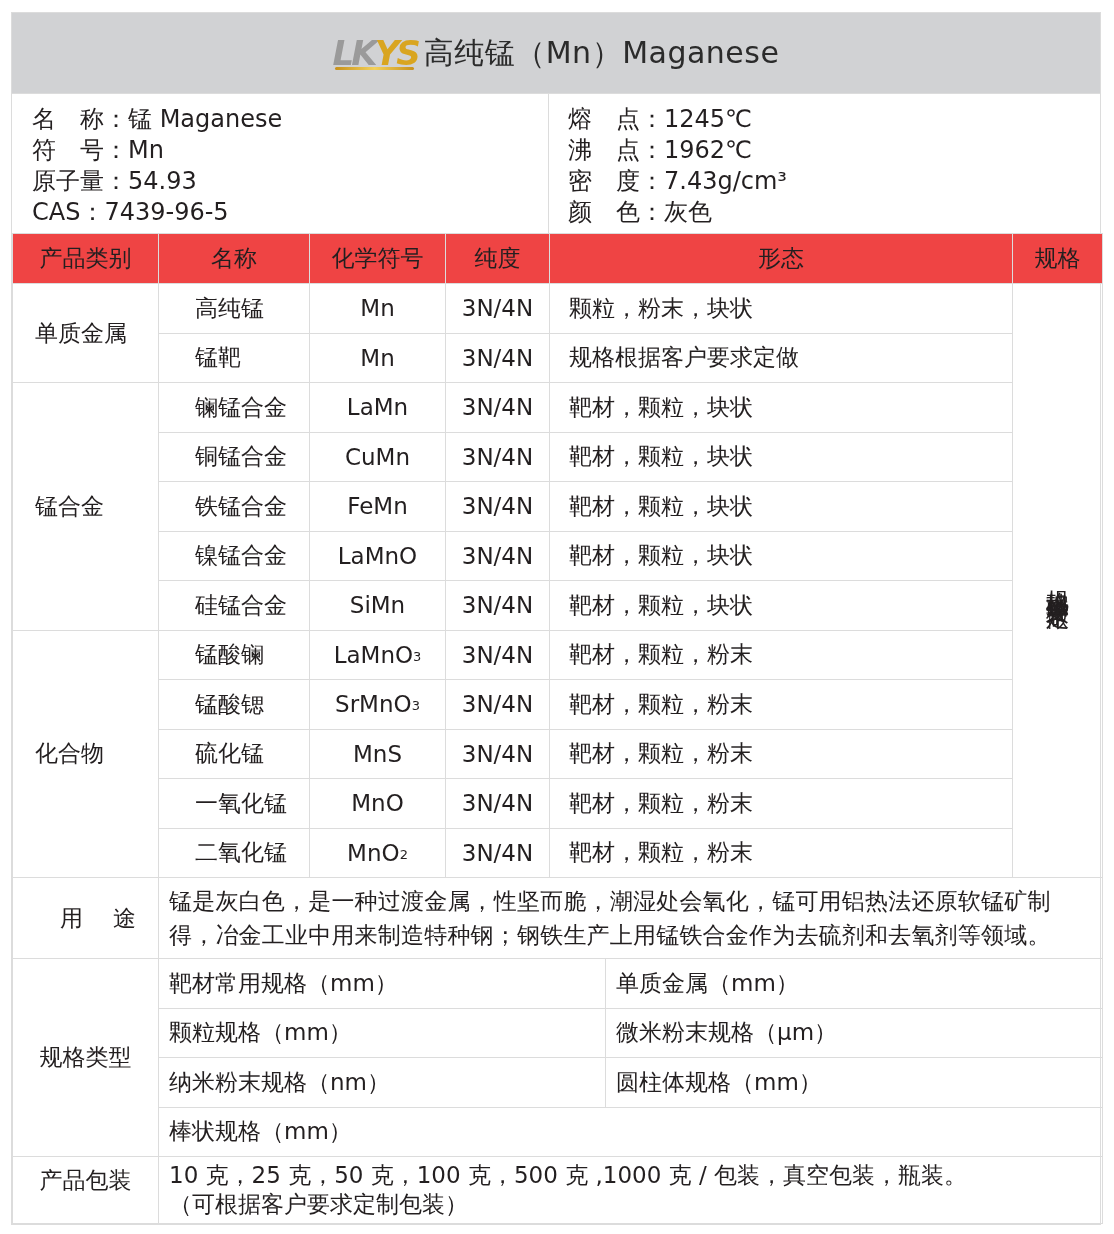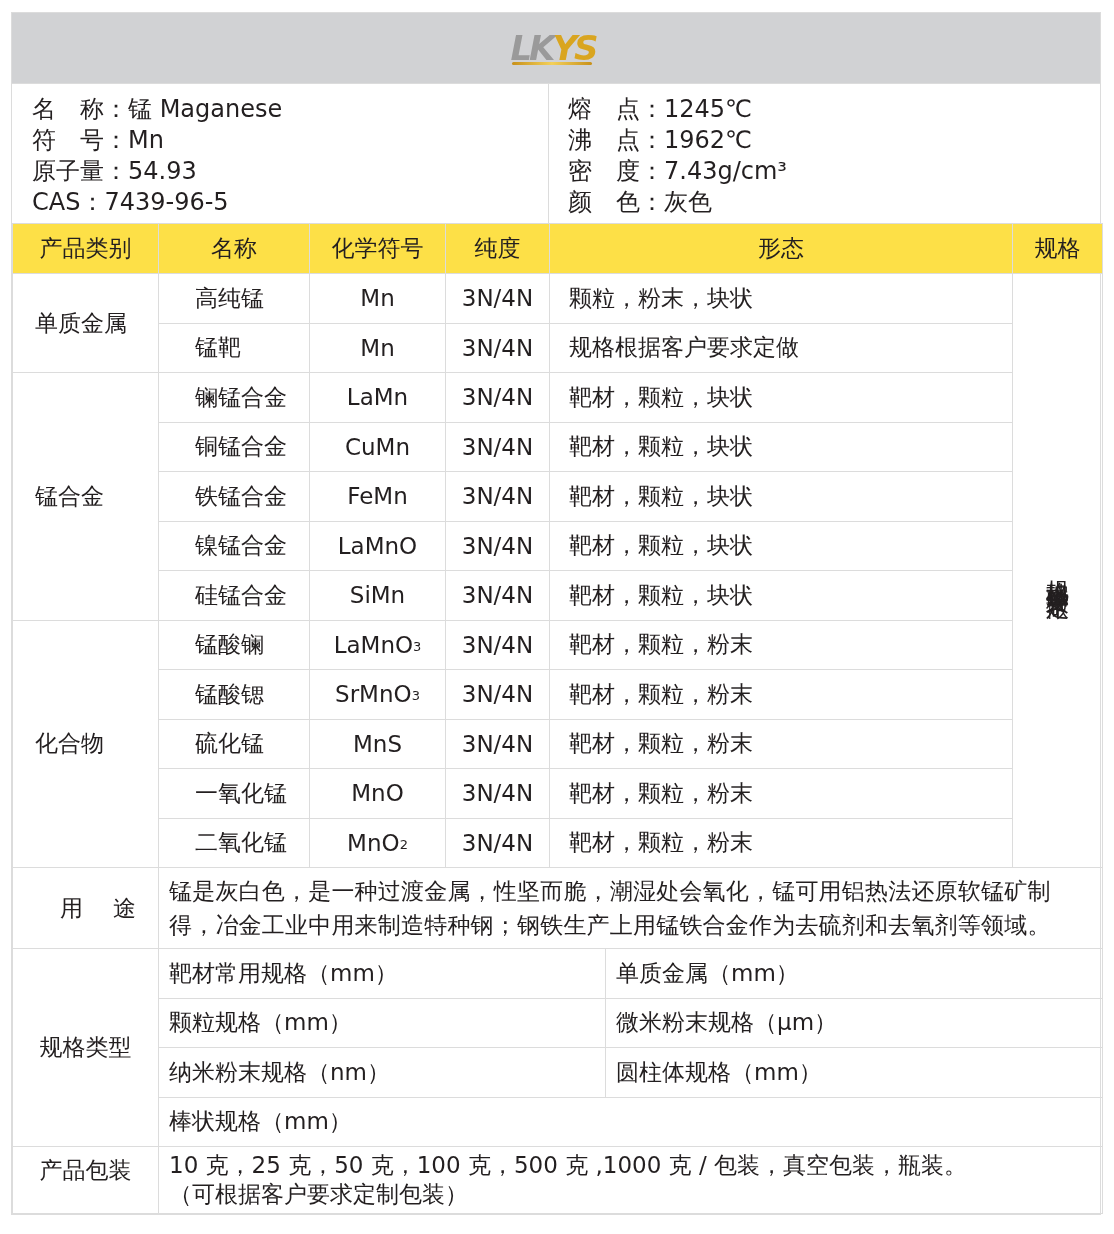--- a/index.html
+++ b/index.html
@@ -10,21 +10,21 @@
     position: relative;
   }
   .sheet {
     position: absolute;
     left: 11px; top: 12px;
     width: 1090px;
     border: 1px solid #dcdcdc;
     background: #fff;
   }
   .title-bar {
-    height: 70px;
+    height: 80px;
     background: #d1d2d4;
     display: flex; align-items: center; justify-content: center;
     font-size: 30px; color: #2b2b2b;
     letter-spacing: 0.5px;
   }
   .logo {
     display: inline-block;
     font-family: "DejaVu Sans", sans-serif;
     font-weight: bold; font-style: italic;
     font-size: 34px;
@@ -61,21 +61,21 @@
     table-layout: fixed;
   }
   table.grid td, table.grid th {
     border: 1px solid #dcdcdc;
     font-size: 23px;
     font-weight: normal;
     height: 49.5px;
     vertical-align: middle;
   }
   table.grid tr.head th {
-    background: #fde047;
+    background: #ef4444;
     height: 50px;
     text-align: center;
   }
   table.grid td.cat {
     font-size: 23px;
     padding-left: 22px;
     text-align: left;
   }
   table.grid td.name { padding-left: 36px; text-align: left; }
   table.grid td.sym { text-align: center; }
@@ -105,20 +105,21 @@
   .pack-text { font-size: 22px; line-height: 29px; padding: 4px 10px; }
   .pack-label { text-align: center; }
 </style>
 </head>
 <body>
 
 <div class="sheet">
 
   <div class="title-bar">
     <span class="logo"><span class="lk">LK</span><span class="ys">YS</span></span>
+    <span>高纯锰（Mn）Maganese</span>
   </div>
 
   <div class="info">
     <div class="info-col left" id="props-left">
         <div class="info-row">
           <span class="k spaced">名称</span>
           <span style="margin-left: -24px;">：</span>
           <span>锰 Maganese</span>
         </div>
         <div class="info-row">

